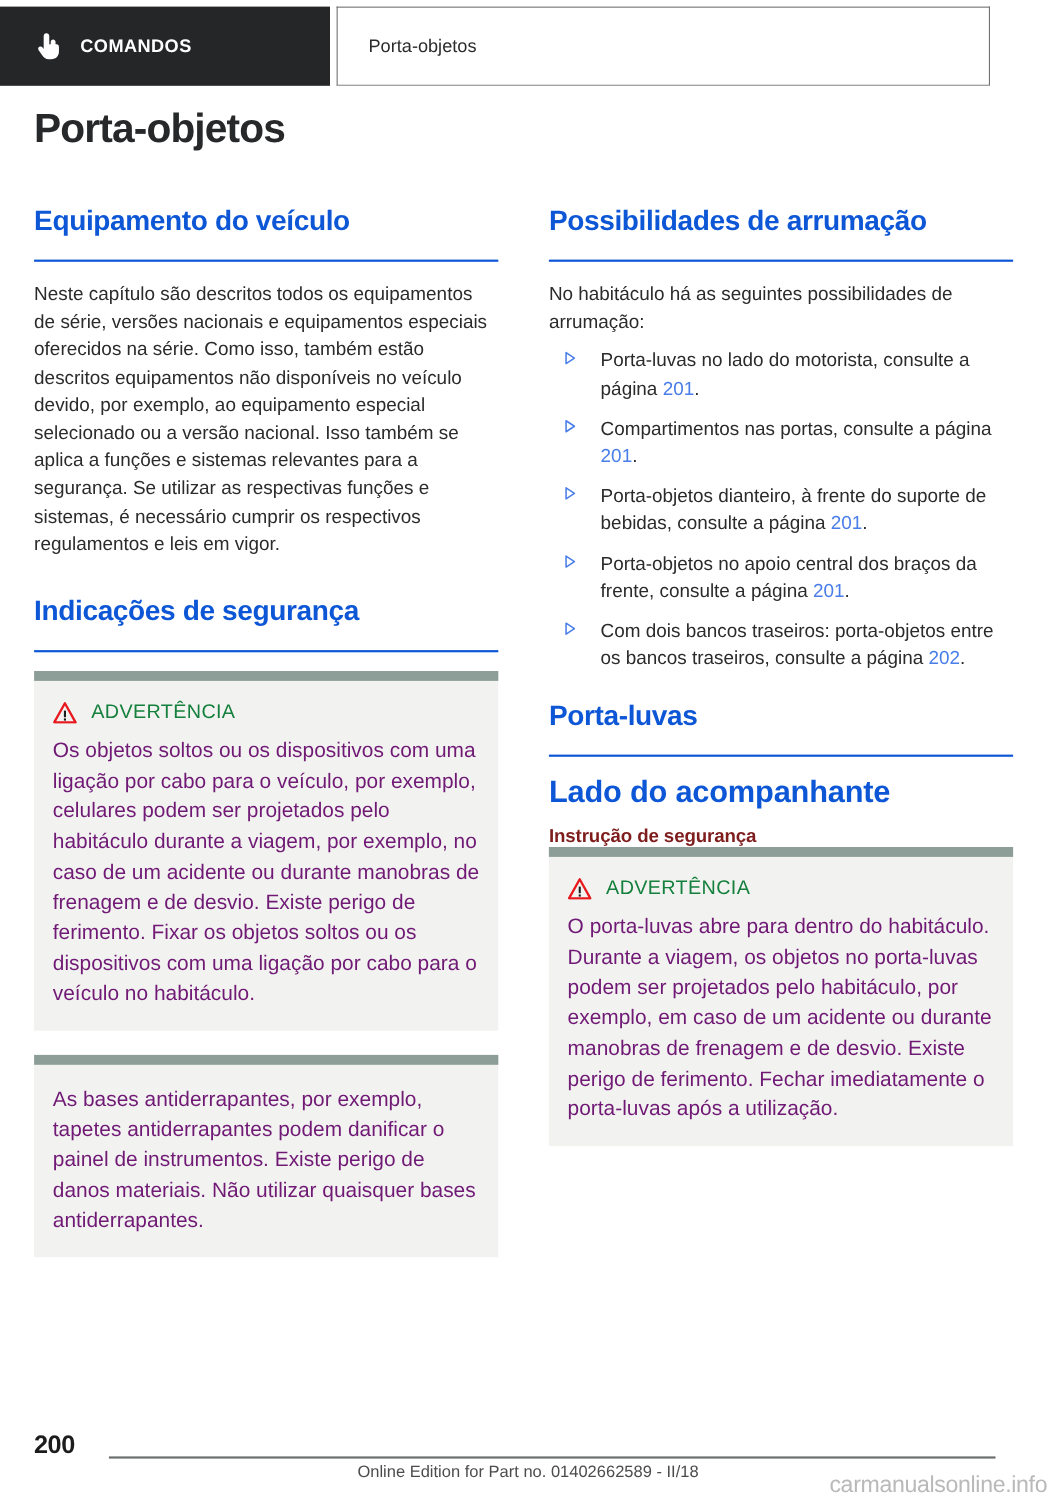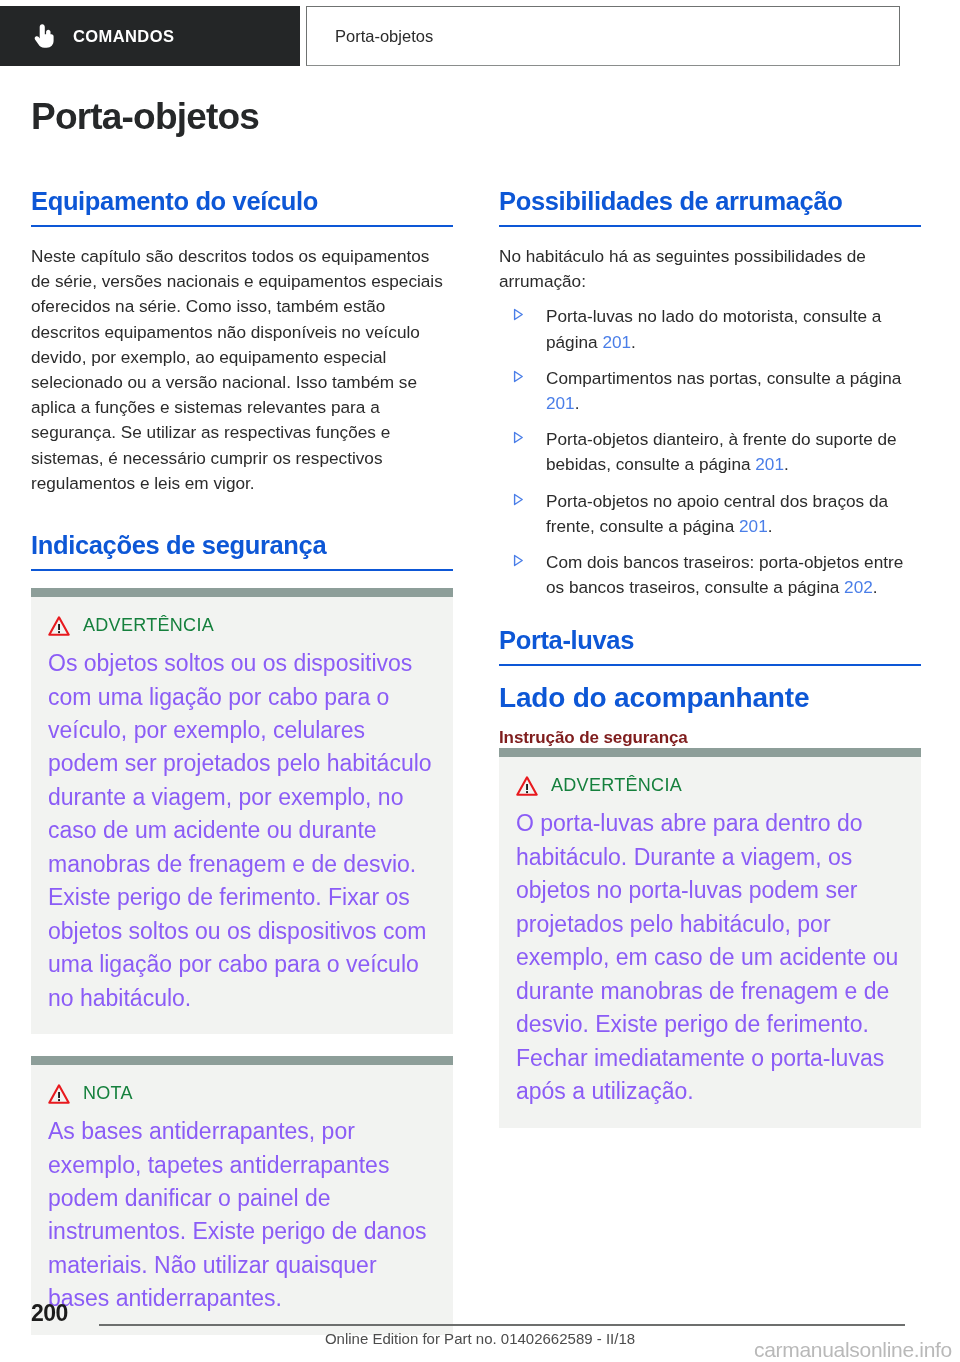--- a/index.html
+++ b/index.html
@@ -16,21 +16,21 @@
     width: 960px;
     height: 1362px;
     background: #fff;
   }
 
   
   .topbar {
     position: absolute;
     left: 0; top: 6px;
     width: 960px;
-    height: 60px;
+    height: 72px;
     display: flex;
     align-items: stretch;
   }
   .tab-chapter {
     width: 300px;
     background: #242627;
     display: flex;
     align-items: center;
     padding-left: 34px;
     gap: 18px;
@@ -78,21 +78,21 @@
   }
   .col { width: 422px; }
 
   
   .h1blue {
     color: #0d57d6;
     font-size: 25.5px;
     font-weight: bold;
     letter-spacing: -0.35px;
     line-height: 1.22;
-    padding-bottom: 8px;
+    padding-bottom: 19px;
     border-bottom: 2.5px solid #0d57d6;
     margin-bottom: 17px;
   }
   .h1blue.tight { margin-bottom: 16px; }
   .h2blue {
     color: #0d57d6;
     font-size: 28px;
     font-weight: bold;
     letter-spacing: -0.2px;
     margin-bottom: 14px;
@@ -149,23 +149,23 @@
     margin-bottom: 11px;
   }
   .warn-icon { width: 22px; height: 20px; display: block; flex: none; }
   .notice-title {
     font-size: 18px;
     font-weight: normal;
     letter-spacing: 0.3px;
     color: #15803d;
   }
   .notice-body {
-    font-size: 23px;
+    font-size: 19px;
     line-height: 1.455;
-    color: #8b5cf6;
+    color: #701a75;
   }
 
   
   .footer {
     position: absolute;
     left: 0; bottom: 0;
     width: 960px;
     height: 72px;
   }
   .folio {
@@ -242,30 +242,20 @@
             </svg>
           </span>
           <span class="notice-title">ADVERTÊNCIA</span>
         </div>
         <div class="notice-body">Os objetos soltos ou os dispositivos com uma ligação por cabo para o veículo, por exemplo, celulares podem ser projetados pelo habitáculo durante a viagem, por exemplo, no caso de um acidente ou durante manobras de frenagem e de desvio. Existe perigo de ferimento. Fixar os objetos soltos ou os dispositivos com uma ligação por cabo para o veículo no habitáculo.</div>
       </div>
 
       <div class="spacer-md"></div>
 
       <div class="notice">
-        <div class="notice-head">
-          <span class="warn-icon">
-            <svg viewBox="0 0 22 20" width="22" height="20" aria-hidden="true">
-              <path d="M11 1.3 20.7 18.7H1.3Z" fill="none" stroke="#e8191e" stroke-width="2.1" stroke-linejoin="round"></path>
-              <rect x="10.1" y="8.0" width="1.9" height="6.0" fill="#1c1c1c"></rect>
-              <rect x="10.1" y="15.1" width="1.9" height="2.0" fill="#1c1c1c"></rect>
-            </svg>
-          </span>
-          <span class="notice-title">NOTA</span>
-        </div>
         <div class="notice-body">As bases antiderrapantes, por exemplo, tapetes antiderrapantes podem danificar o painel de instrumentos. Existe perigo de danos materiais. Não utilizar quaisquer bases antiderrapantes.</div>
       </div>
 
     </div>
 
     <div class="col">
 
       <div class="h1blue">Possibilidades de arrumação</div>
 
       <p class="body">No habitáculo há as seguintes possibilidades de arrumação:</p>

